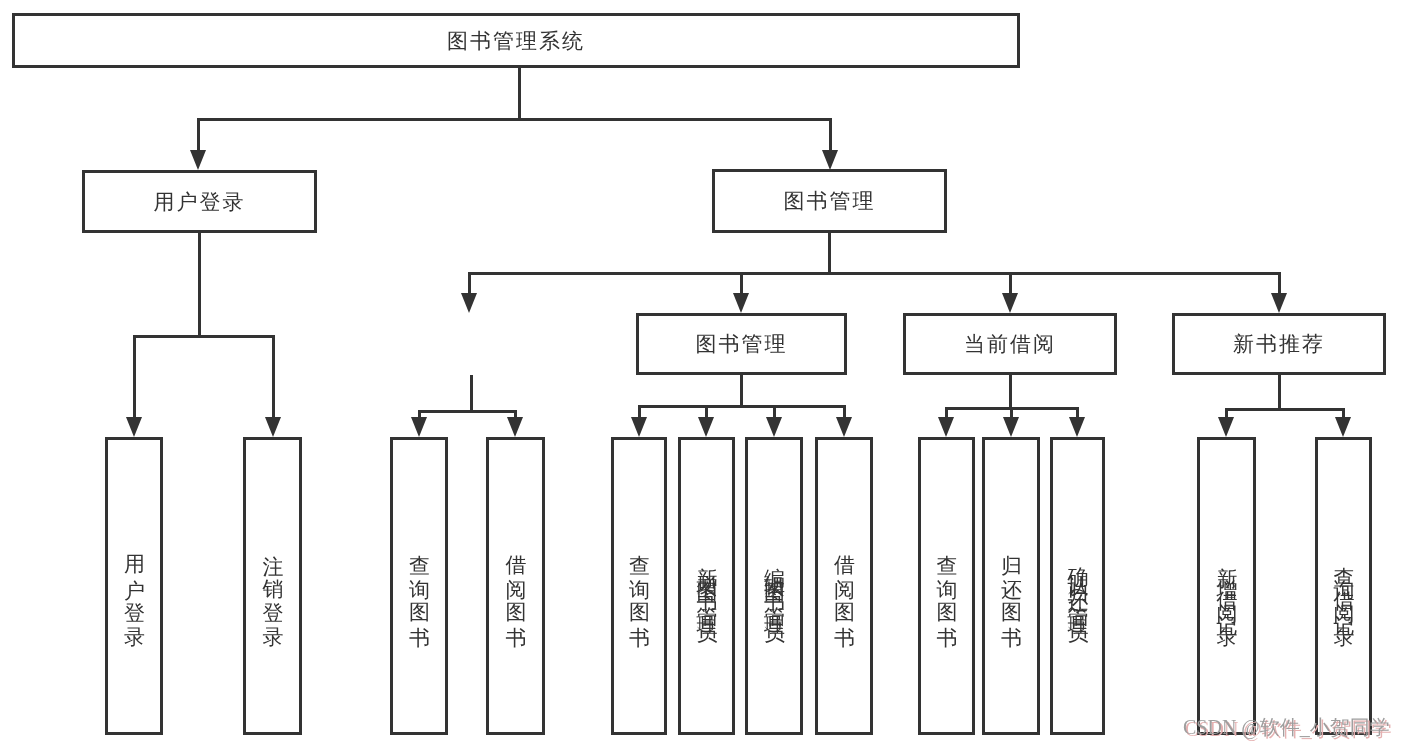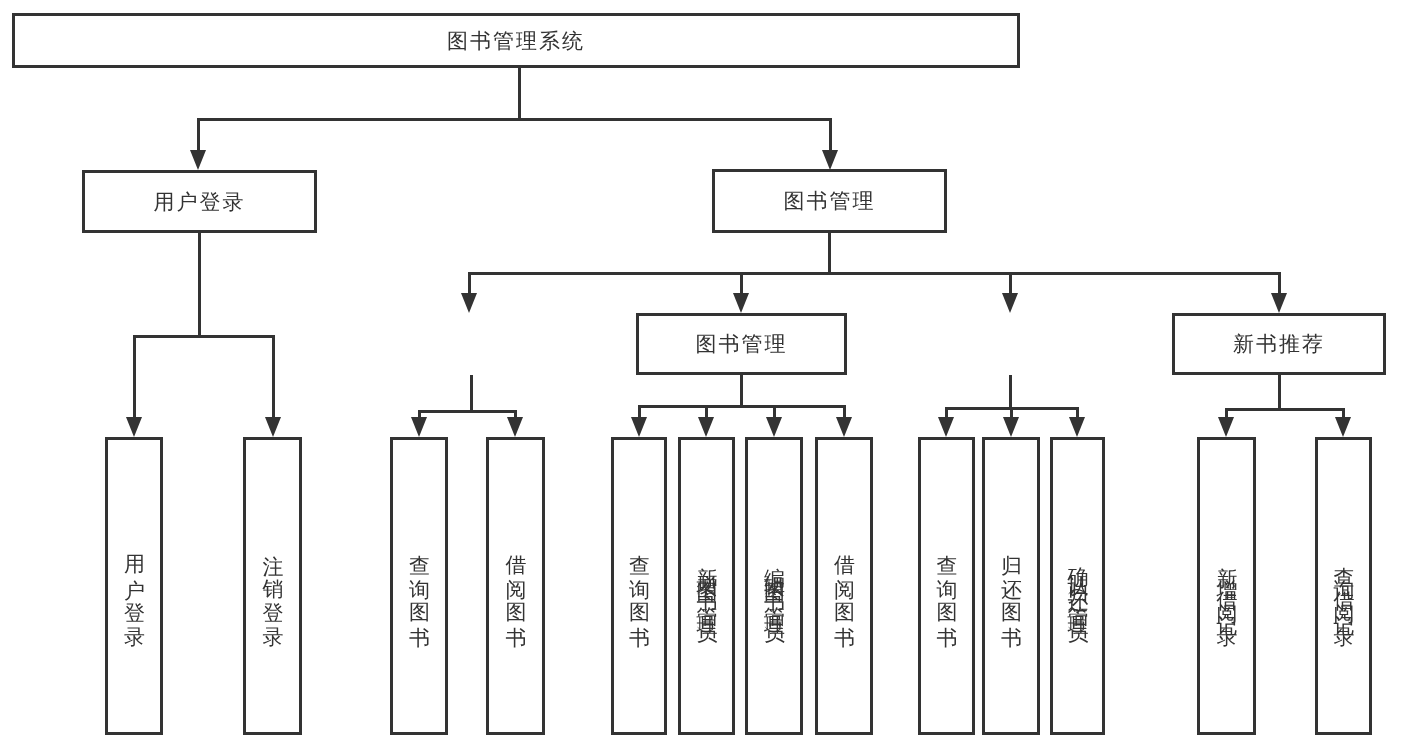--- a/index.html
+++ b/index.html
@@ -89,20 +89,23 @@
 
   <div class="hbox" style="left:82px;top:170px;width:235px;height:63px;">
     <span>用户登录</span>
   </div>
   <div class="hbox" style="left:712px;top:169px;width:235px;height:64px;align-items:center;">
     <span>图书管理</span>
   </div>
 
   <div class="hbox" style="left:636px;top:313px;width:211px;height:62px;">
     <span>图书管理</span>
+  </div>
+  <div class="hbox" style="left:903px;top:313px;width:214px;height:62px;">
+    <span>当前借阅</span>
   </div>
   <div class="hbox" style="left:1172px;top:313px;width:214px;height:62px;">
     <span>新书推荐</span>
   </div>
 
   <div class="vbox ls-short" style="left:105px;width:58px;">
     <span>用户登录</span>
   </div>
   <div class="vbox ls-short" style="left:243px;width:59px;">
     <span>注销登录</span>
@@ -193,13 +196,14 @@
       <div class="cline" style="left: 1075.5px; top: 407px; width: 3px; height: 10px;"></div>
       <div class="arrowhead" style="left: 1069px; top: 417px;"></div>
       <div class="cline" style="left: 1277.5px; top: 375px; width: 3px; height: 36px;"></div>
       <div class="cline" style="left: 1224.5px; top: 408px; width: 120px; height: 3px;"></div>
       <div class="cline" style="left: 1224.5px; top: 408px; width: 3px; height: 9px;"></div>
       <div class="arrowhead" style="left: 1218px; top: 417px;"></div>
       <div class="cline" style="left: 1341.5px; top: 408px; width: 3px; height: 9px;"></div>
       <div class="arrowhead" style="left: 1335px; top: 417px;"></div>
     </div>
 
+  <div id="watermark">CSDN @软件_小贺同学</div>
 </div>
 
 </body></html>

